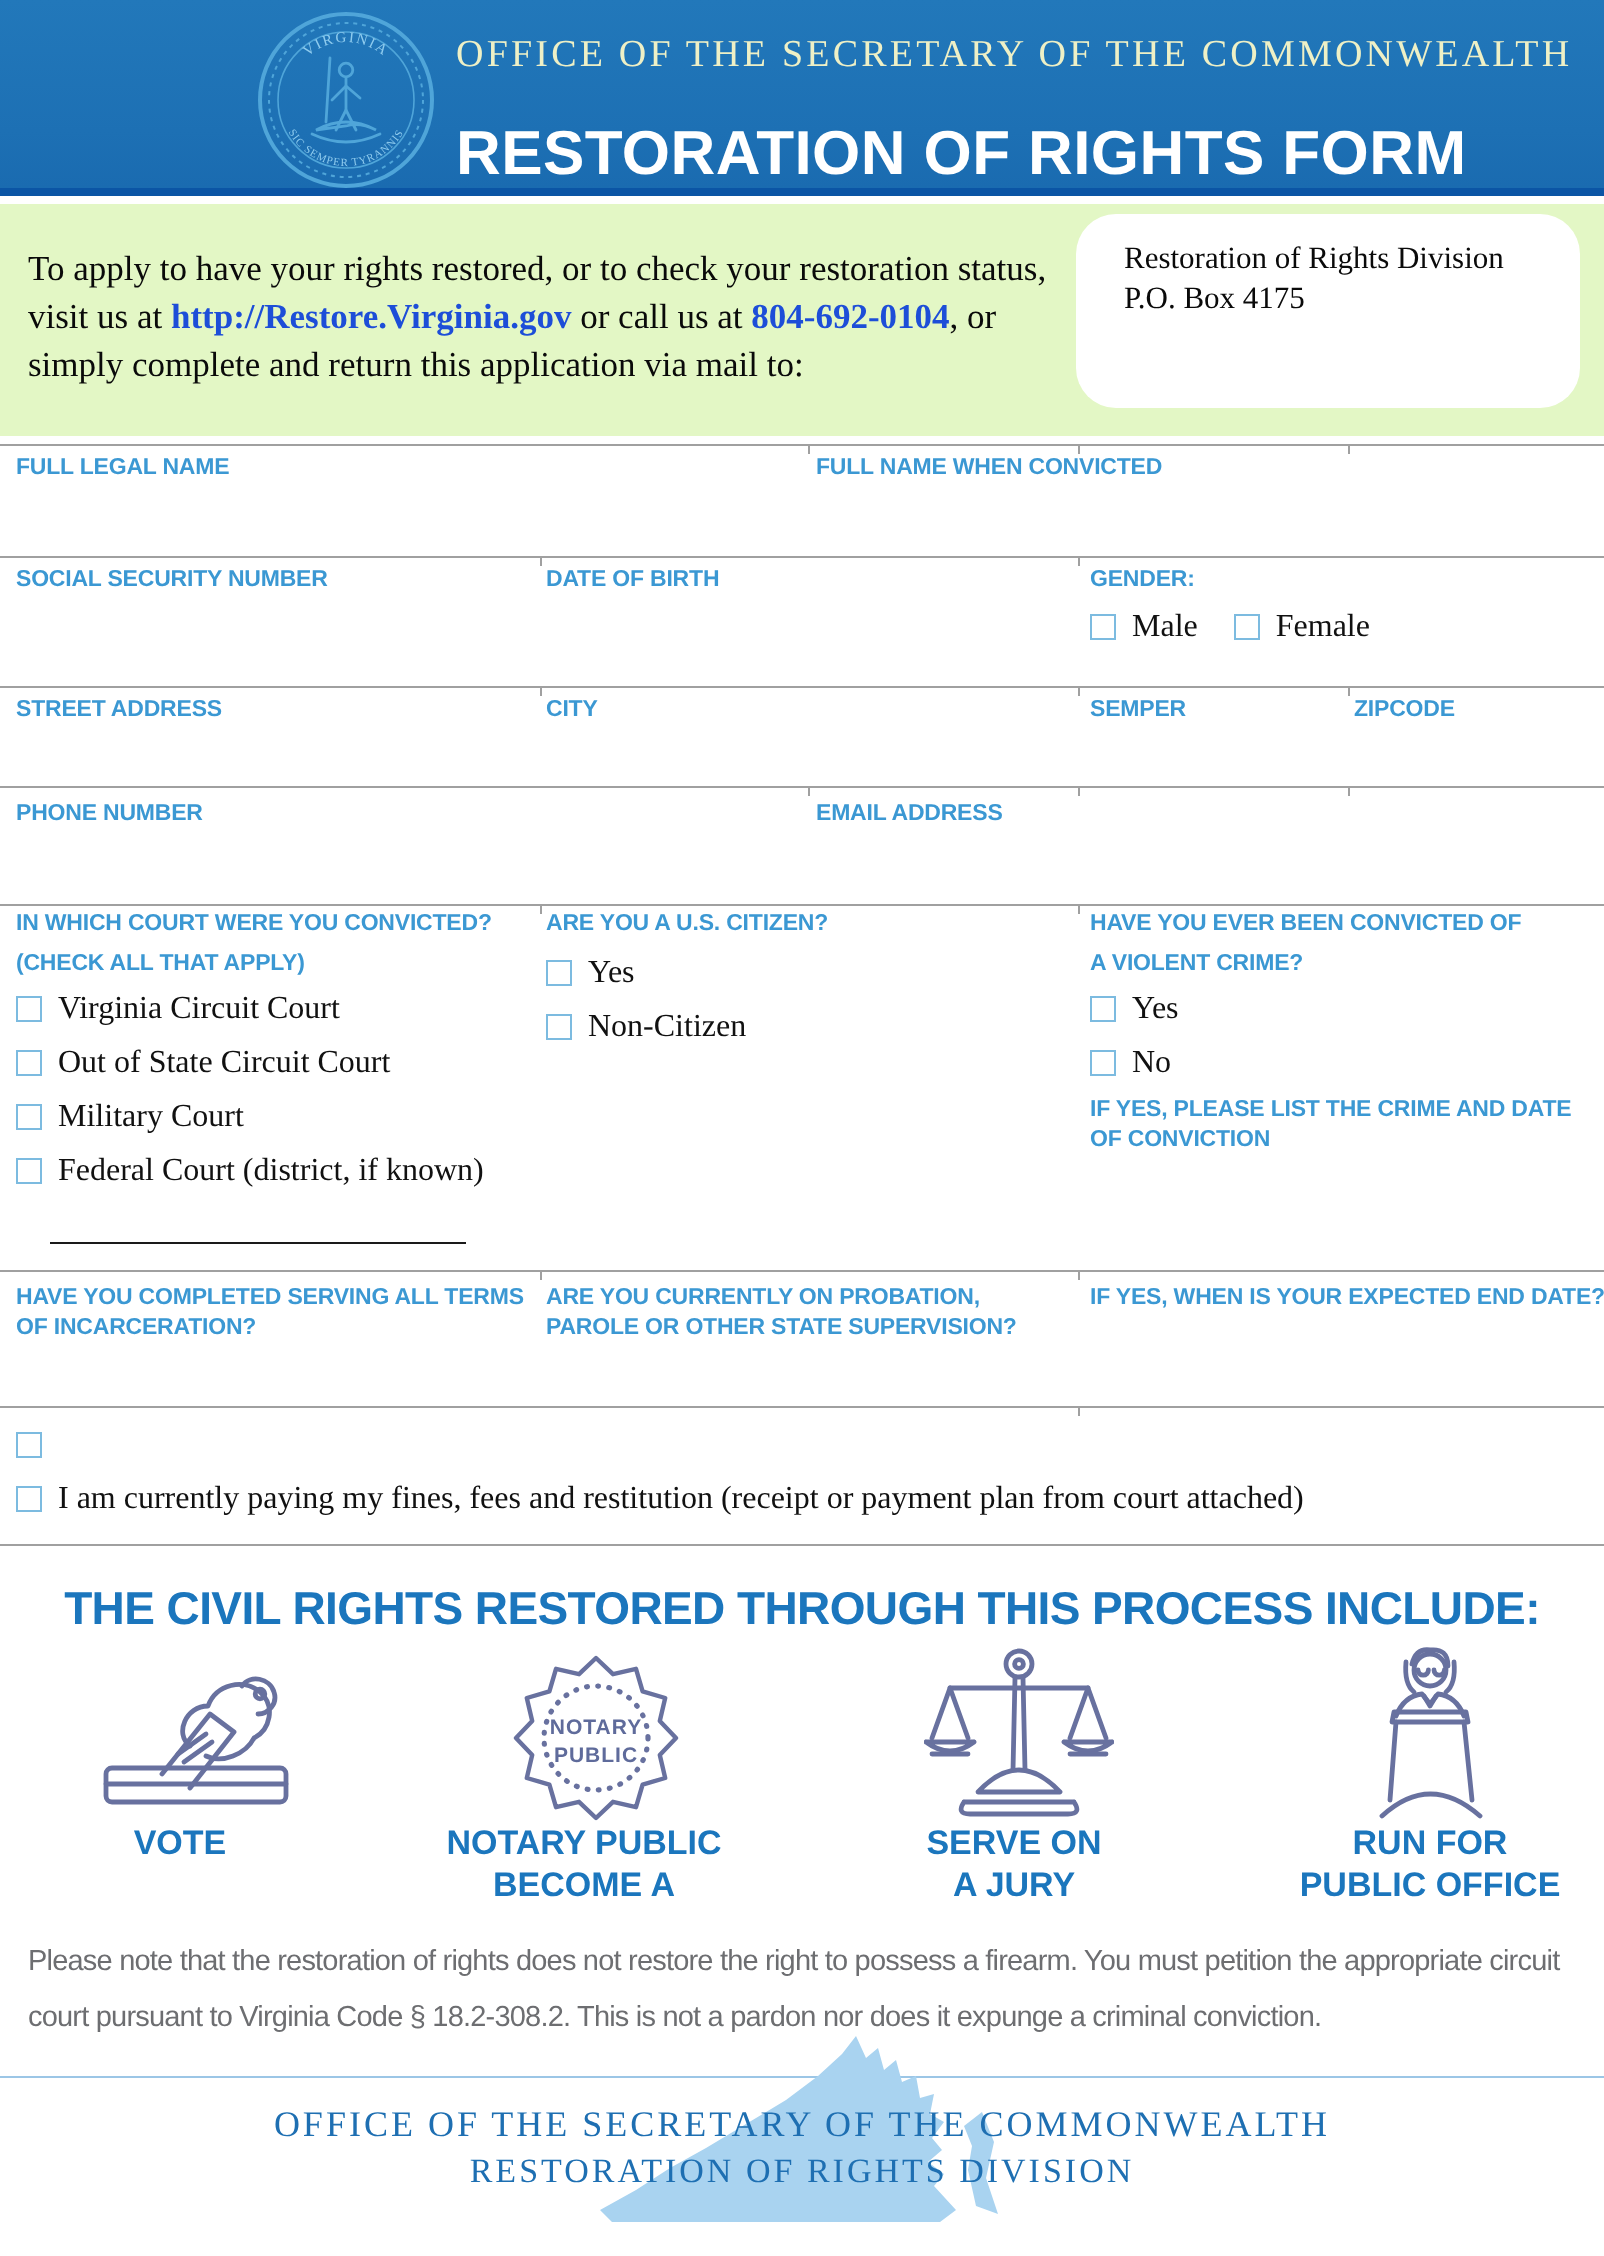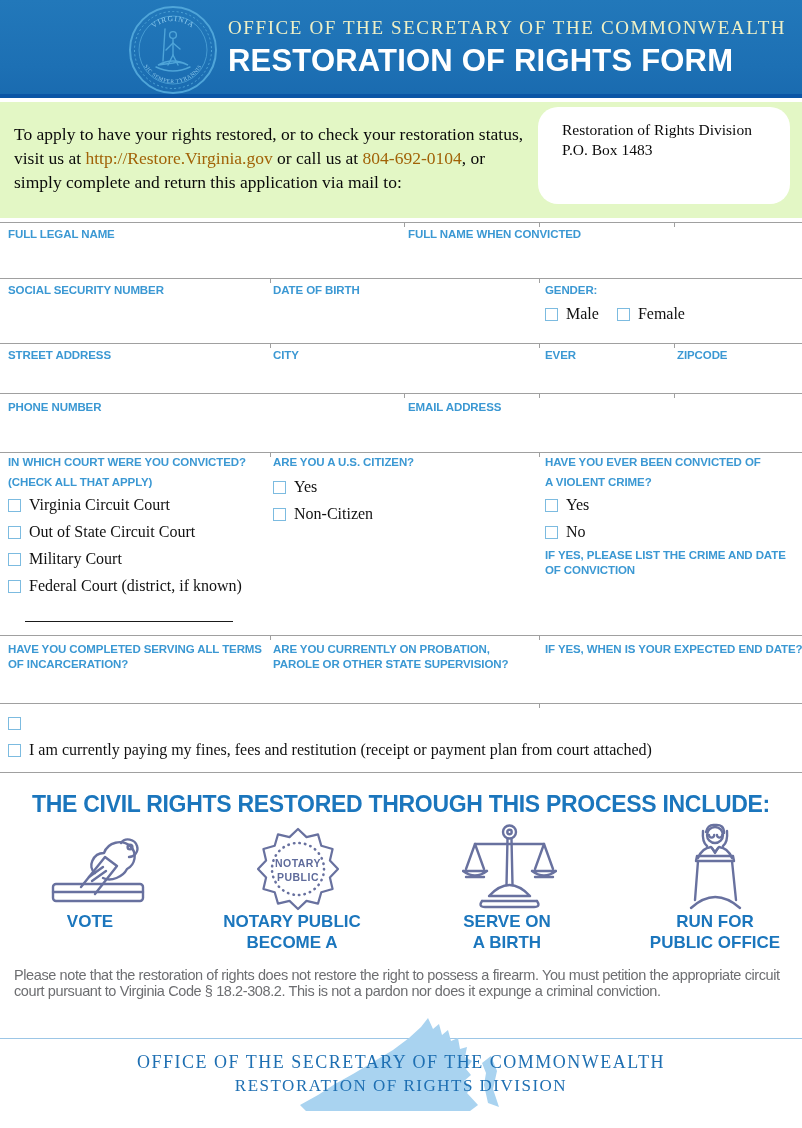--- a/index.html
+++ b/index.html
@@ -16,33 +16,33 @@
     border-bottom:4px solid #0b55a5;
   }
   .seal { position:absolute; left:128px; top:5px; width:90px; height:90px; }
   .header-text { position:absolute; left:228px; top:17px; }
   .org-line {
     font-family:"Liberation Serif", serif; color:#eef0c6; font-size:19px;
     letter-spacing:1.6px; white-space:nowrap;
   }
   .form-title {
     font-family:"Liberation Sans", sans-serif; color:#ffffff; font-weight:bold;
-    font-size:31px; letter-spacing:0.2px; margin-top:4px; white-space:nowrap;
+    font-size:31px; letter-spacing:0.2px; margin-top:20px; white-space:nowrap;
   }
 
   
   .intro {
     position:absolute; top:102px; left:0; width:802px; height:116px;
     background:#e3f7c5;
   }
   .intro-text {
     position:absolute; left:14px; top:20px; width:512px;
     font-size:17.5px; line-height:24px; color:#0a0a0a;
   }
-  .intro-text .lnk { color:#a16207; font-weight:normal; text-decoration:none; cursor:pointer;margin-top:48px; }
+  .intro-text .lnk { color:#1d4ed8; font-weight:bold; text-decoration:none; cursor:pointer;margin-top:48px; }
   .addr-card {
     position:absolute; left:538px; top:5px; width:252px; height:97px;
     background:#ffffff; border-radius:20px; padding:13px 10px 0 24px;
     font-size:15.5px; line-height:20px; color:#0a0a0a;
   }
 
   
   .rule { position:absolute; left:0; width:802px; height:1px; background:#a0a0a0; }
   .tick { position:absolute; width:1px; height:5px; background:#a0a0a0; }
   .flabel {
@@ -68,21 +68,21 @@
   }
   .icon-svg { position:absolute; stroke:#68719f; fill:none; stroke-width:2.4; stroke-linecap:round; stroke-linejoin:round; }
   .right-label {
     position:absolute; top:911px; width:180px; text-align:center;
     font-family:"Liberation Sans", sans-serif; font-weight:bold; font-size:17px;
     line-height:21px; color:#1b76bd;
   }
   .firearm-note {
     position:absolute; top:967px; left:14px; width:780px;
     font-family:"Liberation Sans", sans-serif; font-size:14.5px; letter-spacing:-0.4px;
-    line-height:16px; color:#6d6e71;
+    line-height:28px; color:#6d6e71;
   }
 
   
   .footer-rule { position:absolute; top:1038px; left:0; width:802px; height:1px; background:#9cc6e6; }
   .va-shape { position:absolute; left:300px; top:1018px; width:212px; height:96px; }
   .footer-text1, .footer-text2 {
     position:absolute; left:0; width:802px; text-align:center;
     font-family:"Liberation Serif", serif; color:#1e6fb2; letter-spacing:1.5px;
   }
   .footer-text1 { top:1052px; font-size:18px; }
@@ -121,21 +121,21 @@
     <div class="header-text">
       <div class="org-line">OFFICE OF THE SECRETARY OF THE COMMONWEALTH</div>
       <div class="form-title">RESTORATION OF RIGHTS FORM</div>
     </div>
   </div>
 
   <div class="intro">
     <div class="intro-text"><span>To apply to have your rights restored, or to check your restoration status, visit us at </span><a class="lnk">http://Restore.Virginia.gov</a><span> or call us at </span><a class="lnk">804-692-0104</a><span>, or simply complete and return this application via mail to:</span></div>
     <div class="addr-card">
       <div>Restoration of Rights Division</div>
-      <div>P.O. Box 1483</div>
+      <div>P.O. Box 4175</div>
     </div>
   </div>
 
   <div class="rule" style="top:222px"></div>
   <div class="rule" style="top:278px"></div>
   <div class="rule" style="top:343px"></div>
   <div class="rule" style="top:393px"></div>
   <div class="rule" style="top:452px"></div>
   <div class="rule" style="top:635px"></div>
   <div class="rule" style="top:703px"></div>
@@ -169,21 +169,21 @@
   <div class="flabel nowrap" style="left:545px;top:283px">GENDER:</div>
   <div class="cbrow" style="left:545px;top:305px">
     <span class="cb"></span><span>Male</span>
     <span class="cb cb2"></span><span>Female</span>
   </div>
 
   <div class="flabel nowrap" style="left:8px;top:348px">STREET ADDRESS</div>
   <div class="field-area" style="left:8px;top:364px;width:255px;height:26px"></div>
   <div class="flabel nowrap" style="left:273px;top:348px">CITY</div>
   <div class="field-area" style="left:273px;top:364px;width:255px;height:26px"></div>
-  <div class="flabel nowrap" style="left:545px;top:348px">EVER</div>
+  <div class="flabel nowrap" style="left:545px;top:348px">SEMPER</div>
   <div class="field-area" style="left:545px;top:364px;width:120px;height:26px"></div>
   <div class="flabel nowrap" style="left:677px;top:348px">ZIPCODE</div>
   <div class="field-area" style="left:677px;top:364px;width:117px;height:26px"></div>
 
   <div class="flabel nowrap" style="left:8px;top:400px">PHONE NUMBER</div>
   <div class="field-area" style="left:8px;top:418px;width:390px;height:30px"></div>
   <div class="flabel nowrap" style="left:408px;top:400px">EMAIL ADDRESS</div>
   <div class="field-area" style="left:408px;top:418px;width:386px;height:30px"></div>
 
   <div class="flabel nowrap" style="left:8px;top:455px">IN WHICH COURT WERE YOU CONVICTED?</div>
@@ -286,21 +286,21 @@
 
   <div class="right-label" style="left:0px">
     <div>VOTE</div>
   </div>
   <div class="right-label" style="left:202px">
     <div>NOTARY PUBLIC</div>
     <div>BECOME A</div>
   </div>
   <div class="right-label" style="left:417px">
     <div>SERVE ON</div>
-    <div>A BIRTH</div>
+    <div>A JURY</div>
   </div>
   <div class="right-label" style="left:625px">
     <div>RUN FOR</div>
     <div>PUBLIC OFFICE</div>
   </div>
 
   <div class="firearm-note">Please note that the restoration of rights does not restore the right to possess a firearm. You must petition the appropriate circuit court pursuant to Virginia Code § 18.2-308.2. This is not a pardon nor does it expunge a criminal conviction.</div>
 
   <div class="footer-rule"></div>
   <svg class="va-shape" viewBox="0 0 212 96">

